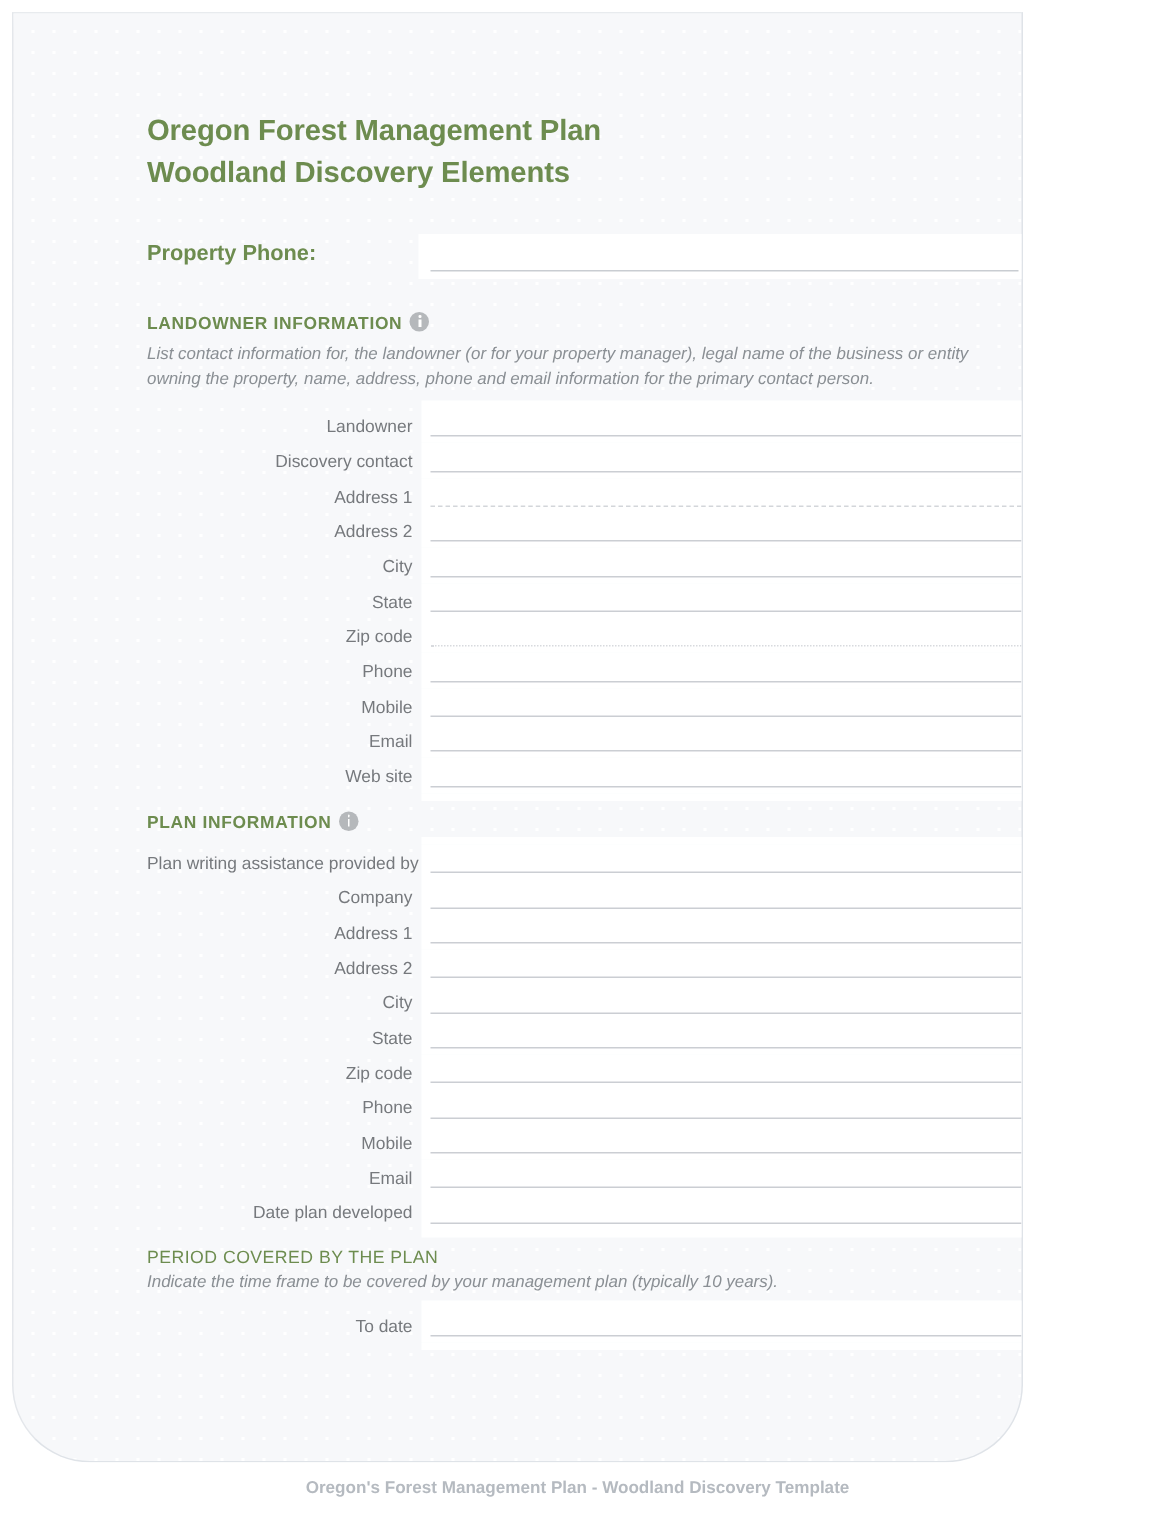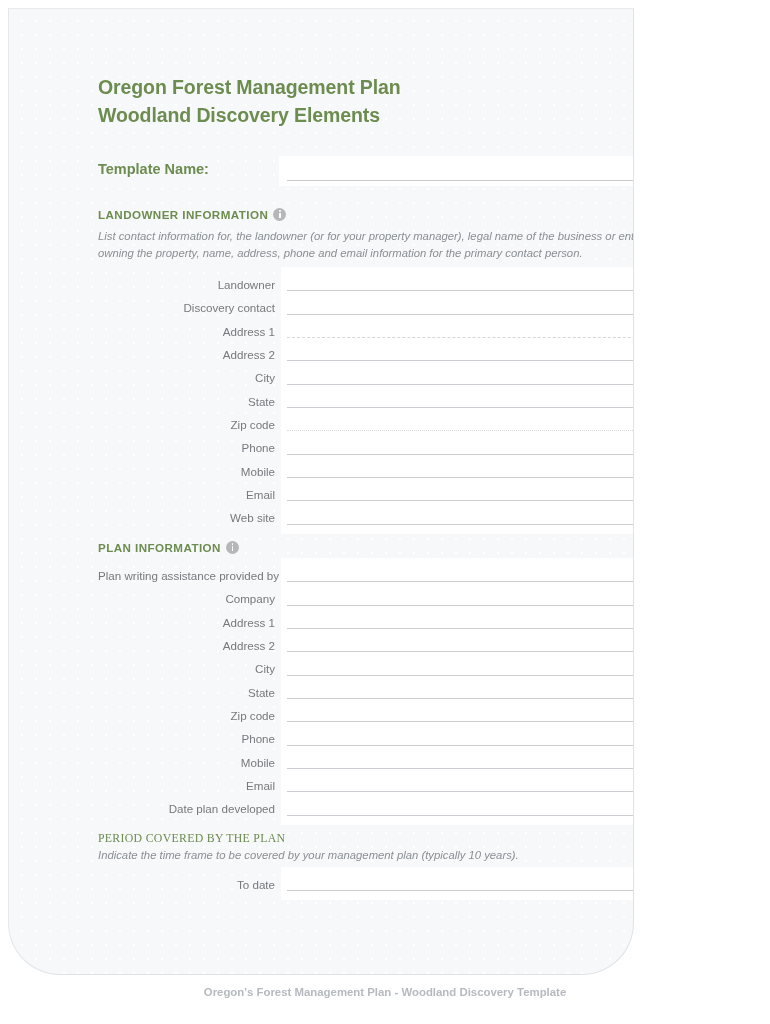--- a/index.html
+++ b/index.html
@@ -12,21 +12,21 @@
     height: 1024px;
     font-family: "Liberation Sans", sans-serif;
     -webkit-font-smoothing: antialiased;
   }
 
   
   #page-sheet {
     position: absolute;
     left: 8px;
     top: 8px;
-    width: 626px;
+    width: 674px;
     height: 967px;
     background-color: #f7f8fa;
     background-image: radial-gradient(#ffffff 1.1px, transparent 1.2px);
     background-size: 14px 14px;
     background-position: 6px 5px;
     border: 1px solid #dfe3e8;
     border-top-color: #e8ebee;
     border-left-color: #e4e7eb;
     border-bottom-left-radius: 52px;
     border-bottom-right-radius: 52px;
@@ -218,21 +218,21 @@
 <body>
 
 <div id="page-sheet">
 
   <div class="doc-title">
     <span class="doc-title-line">Oregon Forest Management Plan</span>
     <span class="doc-title-line">Woodland Discovery Elements</span>
   </div>
 
   <div class="prop-row">
-    <div class="prop-label">Template Name:</div>
+    <div class="prop-label">Property Phone:</div>
     <div class="prop-field">
       <div class="rule"></div>
     </div>
   </div>
 
   <div class="section-head" style="top:199px;">
     <span>LANDOWNER INFORMATION</span><span class="info-icon"></span>
   </div>
   <div class="section-desc" style="top:219px;">List contact information for, the landowner (or for your property manager), legal name of the business or entity owning the property, name, address, phone and email information for the primary contact person.</div>
 
@@ -375,21 +375,21 @@
       <div class="field-row">
         <div class="field-label">Date plan developed</div>
         <div class="field-input">
           <div class="rule"></div>
         </div>
       </div>
       <div class="panel-cap" style="top:-5px;"></div>
     <div class="panel-cap" style="bottom:-5px;"></div>
   </div>
 
-  <div class="section-head thin" style="top:822px;font-family:Liberation Serif, serif;">
+  <div class="section-head thin" style="top:822px;">
     <span>PERIOD COVERED BY THE PLAN</span>
   </div>
   <div class="section-desc" style="top:838px;">Indicate the time frame to be covered by your management plan (typically 10 years).</div>
 
   <div class="fieldblock" id="block-period" style="top:863px;">
       <div class="field-row">
         <div class="field-label">To date</div>
         <div class="field-input">
           <div class="rule"></div>
         </div>

